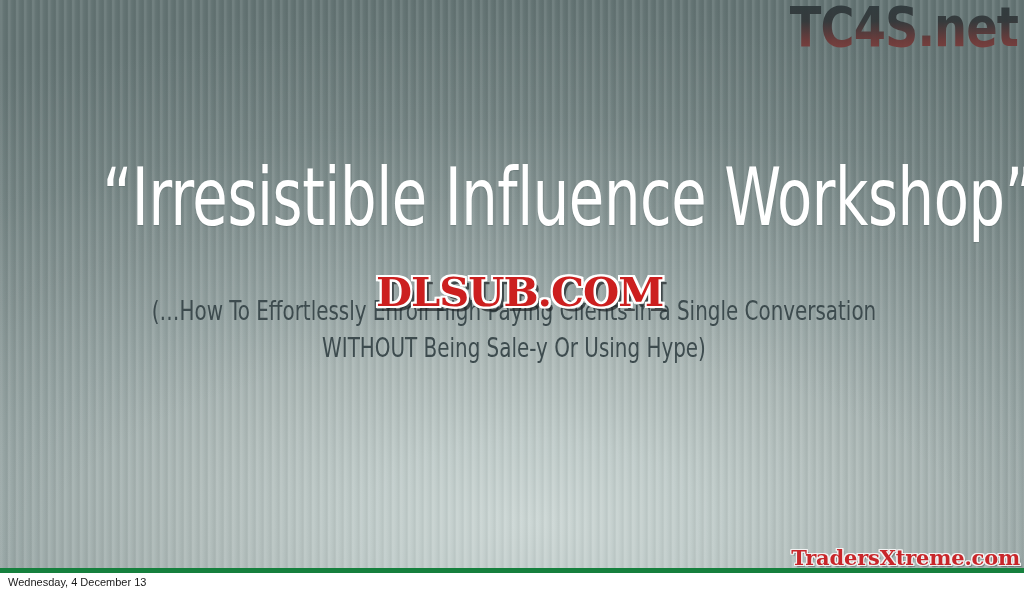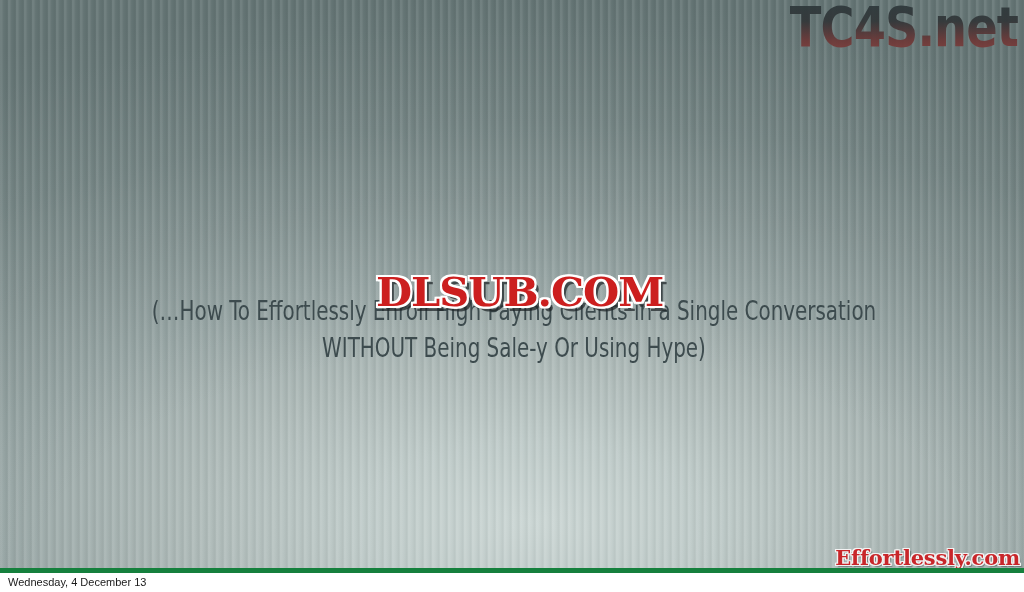--- a/index.html
+++ b/index.html
@@ -201,29 +201,32 @@
 <div id="slide-root">
 
   <div class="slide-surface">
 
     <div class="slide-bg-base"></div>
     <div class="slide-bg-vignette"></div>
     <div class="slide-bg-stripes"></div>
 
     <div class="wm-tc4s">TC4S.net</div>
 
+    <div class="title-block">
+      <h1 class="slide-title">“Irresistible Influence Workshop”</h1>
+    </div>
 
     <div class="subtitle-block">
       <div class="subtitle-line">(…How To Effortlessly Enroll High Paying Clients in a Single Conversation</div>
       <div class="subtitle-line">WITHOUT Being Sale-y Or Using Hype)</div>
     </div>
 
     <div class="wm-dlsub">DLSUB.COM</div>
 
-    <div class="wm-traders">Effortlessly.com</div>
+    <div class="wm-traders">TradersXtreme.com</div>
 
   </div>
 
   <div class="slide-footer">
     <div class="footer-date">Wednesday, 4 December 13</div>
   </div>
 
 </div>
 
 </body></html>

